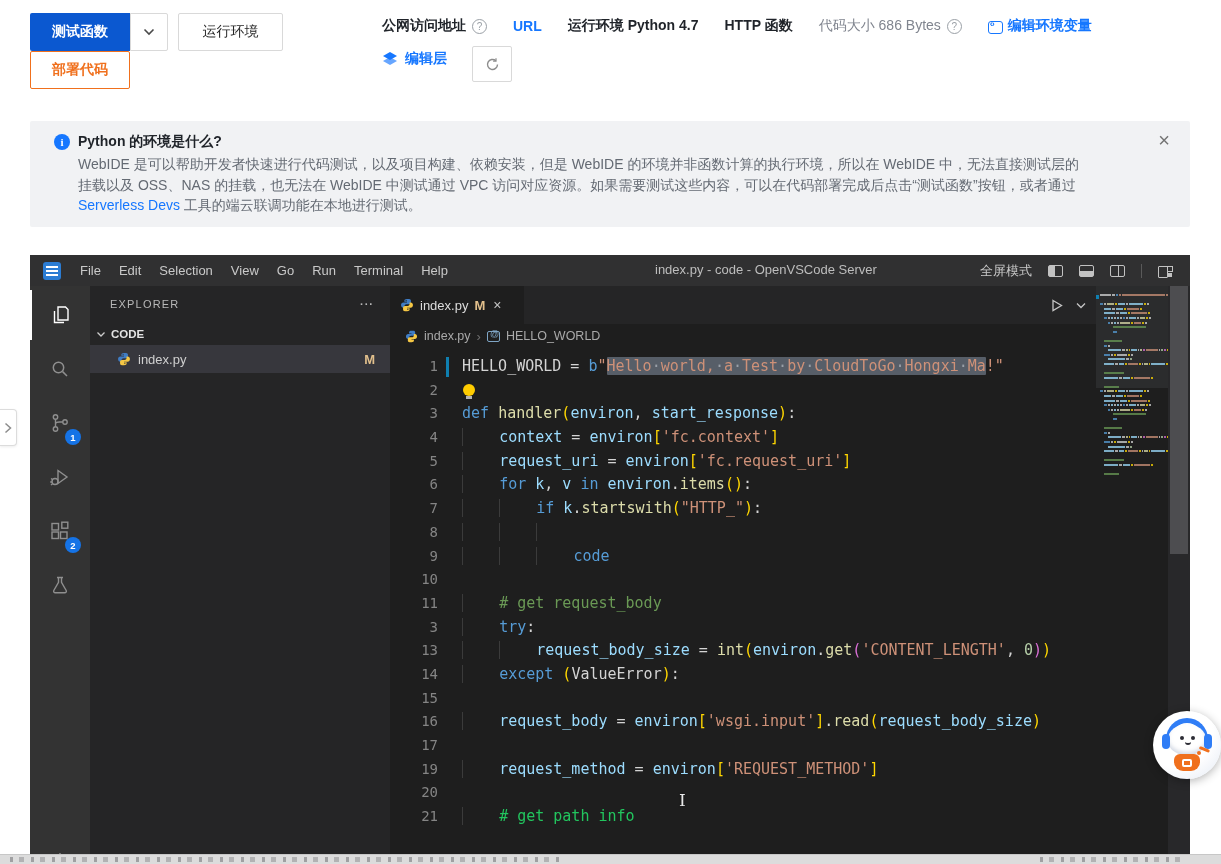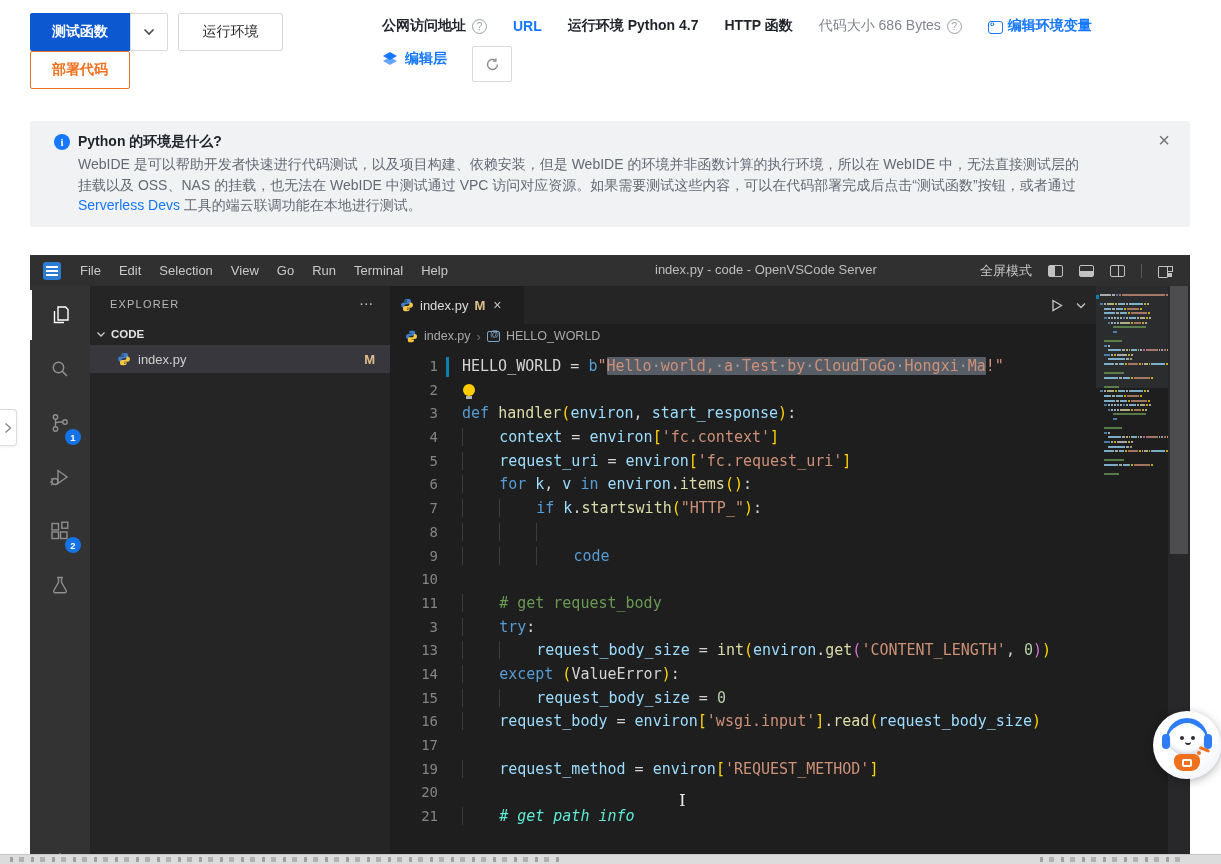--- a/index.html
+++ b/index.html
@@ -335,26 +335,26 @@
             <div class="code-line"><span class="ln">5</span><span class="ct"><span class="guide">    </span><span style="color: rgb(156, 220, 254);">request_uri</span><span style="color: rgb(212, 212, 212);"> = </span><span style="color: rgb(156, 220, 254);">environ</span><span style="color: rgb(255, 215, 0);">[</span><span style="color: rgb(206, 145, 120);">'fc.request_uri'</span><span style="color: rgb(255, 215, 0);">]</span></span></div>
             <div class="code-line"><span class="ln">6</span><span class="ct"><span class="guide">    </span><span style="color: rgb(86, 156, 214);">for</span><span style="color: rgb(212, 212, 212);"> </span><span style="color: rgb(156, 220, 254);">k</span><span style="color: rgb(212, 212, 212);">, </span><span style="color: rgb(156, 220, 254);">v</span><span style="color: rgb(212, 212, 212);"> </span><span style="color: rgb(86, 156, 214);">in</span><span style="color: rgb(212, 212, 212);"> </span><span style="color: rgb(156, 220, 254);">environ</span><span style="color: rgb(212, 212, 212);">.</span><span style="color: rgb(220, 220, 170);">items</span><span style="color: rgb(255, 215, 0);">()</span><span style="color: rgb(212, 212, 212);">:</span></span></div>
             <div class="code-line"><span class="ln">7</span><span class="ct"><span class="guide">    </span><span class="guide">    </span><span style="color: rgb(86, 156, 214);">if</span><span style="color: rgb(212, 212, 212);"> </span><span style="color: rgb(156, 220, 254);">k</span><span style="color: rgb(212, 212, 212);">.</span><span style="color: rgb(220, 220, 170);">startswith</span><span style="color: rgb(255, 215, 0);">(</span><span style="color: rgb(206, 145, 120);">"HTTP_"</span><span style="color: rgb(255, 215, 0);">)</span><span style="color: rgb(212, 212, 212);">:</span></span></div>
             <div class="code-line"><span class="ln">8</span><span class="ct"><span class="guide">    </span><span class="guide">    </span><span class="guide">    </span></span></div>
             <div class="code-line"><span class="ln">9</span><span class="ct"><span class="guide">    </span><span class="guide">    </span><span class="guide">    </span><span style="color: rgb(86, 156, 214);">code</span></span></div>
             <div class="code-line"><span class="ln">10</span><span class="ct"> </span></div>
             <div class="code-line"><span class="ln">11</span><span class="ct"><span class="guide">    </span><span style="color: rgb(106, 153, 85);"># get request_body</span></span></div>
             <div class="code-line"><span class="ln">3</span><span class="ct"><span class="guide">    </span><span style="color: rgb(86, 156, 214);">try</span><span style="color: rgb(212, 212, 212);">:</span></span></div>
             <div class="code-line"><span class="ln">13</span><span class="ct"><span class="guide">    </span><span class="guide">    </span><span style="color: rgb(156, 220, 254);">request_body_size</span><span style="color: rgb(212, 212, 212);"> = </span><span style="color: rgb(220, 220, 170);">int</span><span style="color: rgb(255, 215, 0);">(</span><span style="color: rgb(156, 220, 254);">environ</span><span style="color: rgb(212, 212, 212);">.</span><span style="color: rgb(220, 220, 170);">get</span><span style="color: rgb(218, 112, 214);">(</span><span style="color: rgb(206, 145, 120);">'CONTENT_LENGTH'</span><span style="color: rgb(212, 212, 212);">, </span><span style="color: rgb(181, 206, 168);">0</span><span style="color: rgb(218, 112, 214);">)</span><span style="color: rgb(255, 215, 0);">)</span></span></div>
             <div class="code-line"><span class="ln">14</span><span class="ct"><span class="guide">    </span><span style="color: rgb(86, 156, 214);">except</span><span style="color: rgb(212, 212, 212);"> </span><span style="color: rgb(255, 215, 0);">(</span><span style="color: rgb(212, 212, 212);">ValueError</span><span style="color: rgb(255, 215, 0);">)</span><span style="color: rgb(212, 212, 212);">:</span></span></div>
-            <div class="code-line"><span class="ln">15</span><span class="ct"><span class="guide">    </span><span class="guide">    </span><span style="color: rgb(156, 220, 254);">request_body_size</span><span style="color: rgb(212, 212, 212);"> = </span><span style="color: rgb(181, 206, 168);">0</span></span></div>
+            <div class="code-line"><span class="ln">15</span></div>
             <div class="code-line"><span class="ln">16</span><span class="ct"><span class="guide">    </span><span style="color: rgb(156, 220, 254);">request_body</span><span style="color: rgb(212, 212, 212);"> = </span><span style="color: rgb(156, 220, 254);">environ</span><span style="color: rgb(255, 215, 0);">[</span><span style="color: rgb(206, 145, 120);">'wsgi.input'</span><span style="color: rgb(255, 215, 0);">]</span><span style="color: rgb(212, 212, 212);">.</span><span style="color: rgb(220, 220, 170);">read</span><span style="color: rgb(255, 215, 0);">(</span><span style="color: rgb(156, 220, 254);">request_body_size</span><span style="color: rgb(255, 215, 0);">)</span></span></div>
             <div class="code-line"><span class="ln">17</span><span class="ct"> </span></div>
             <div class="code-line"><span class="ln">19</span><span class="ct"><span class="guide">    </span><span style="color: rgb(156, 220, 254);">request_method</span><span style="color: rgb(212, 212, 212);"> = </span><span style="color: rgb(156, 220, 254);">environ</span><span style="color: rgb(255, 215, 0);">[</span><span style="color: rgb(206, 145, 120);">'REQUEST_METHOD'</span><span style="color: rgb(255, 215, 0);">]</span></span></div>
             <div class="code-line"><span class="ln">20</span><span class="ct"> </span></div>
-            <div class="code-line"><span class="ln">21</span><span class="ct"><span class="guide">    </span><span style="color: #5eead4; font-style: italic;"># get path info</span></span></div>
+            <div class="code-line"><span class="ln">21</span><span class="ct"><span class="guide">    </span><span style="color: #22c55e;"># get path info</span></span></div>
           </div>
         <div class="minimap">
           <div class="mm-slider"></div>
           <i class="mm-mod"></i>
           <div id="mm-content">
               <div class="mm-line" style="margin-left: 0px;">
                 <i style="width: 11px; background: rgb(212, 212, 212);"></i>
                 <i style="width: 3px; background: rgb(212, 212, 212);"></i>
                 <i style="width: 2px; background: rgb(86, 156, 214);"></i>
                 <i style="width: 2px; background: rgb(206, 145, 120);"></i>

